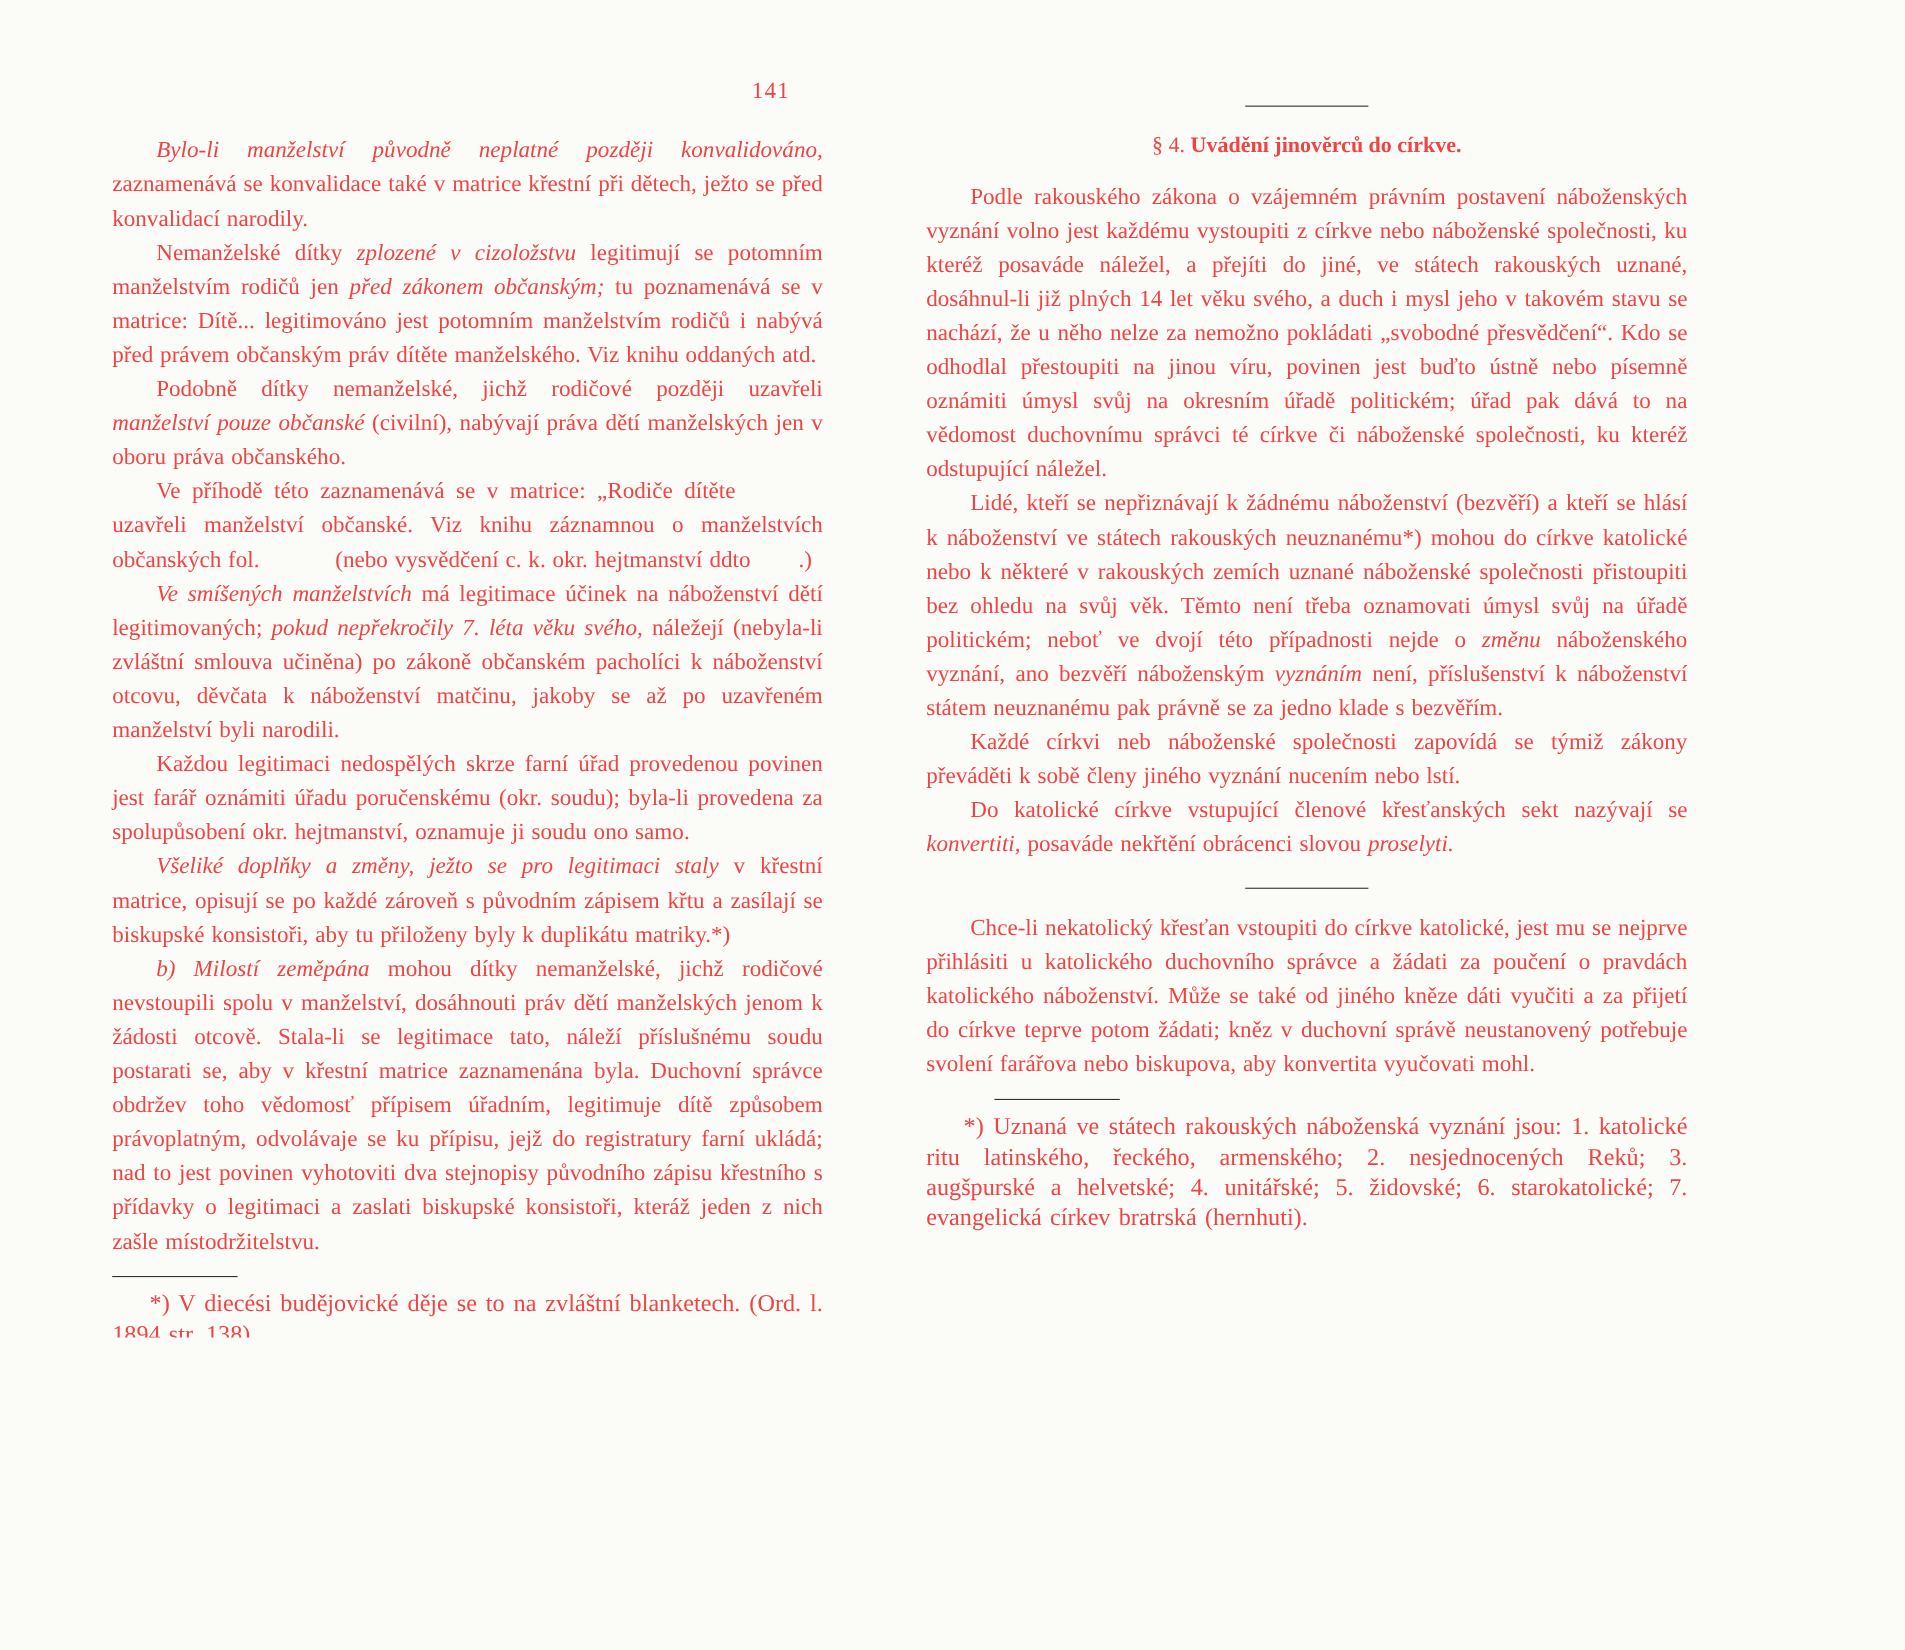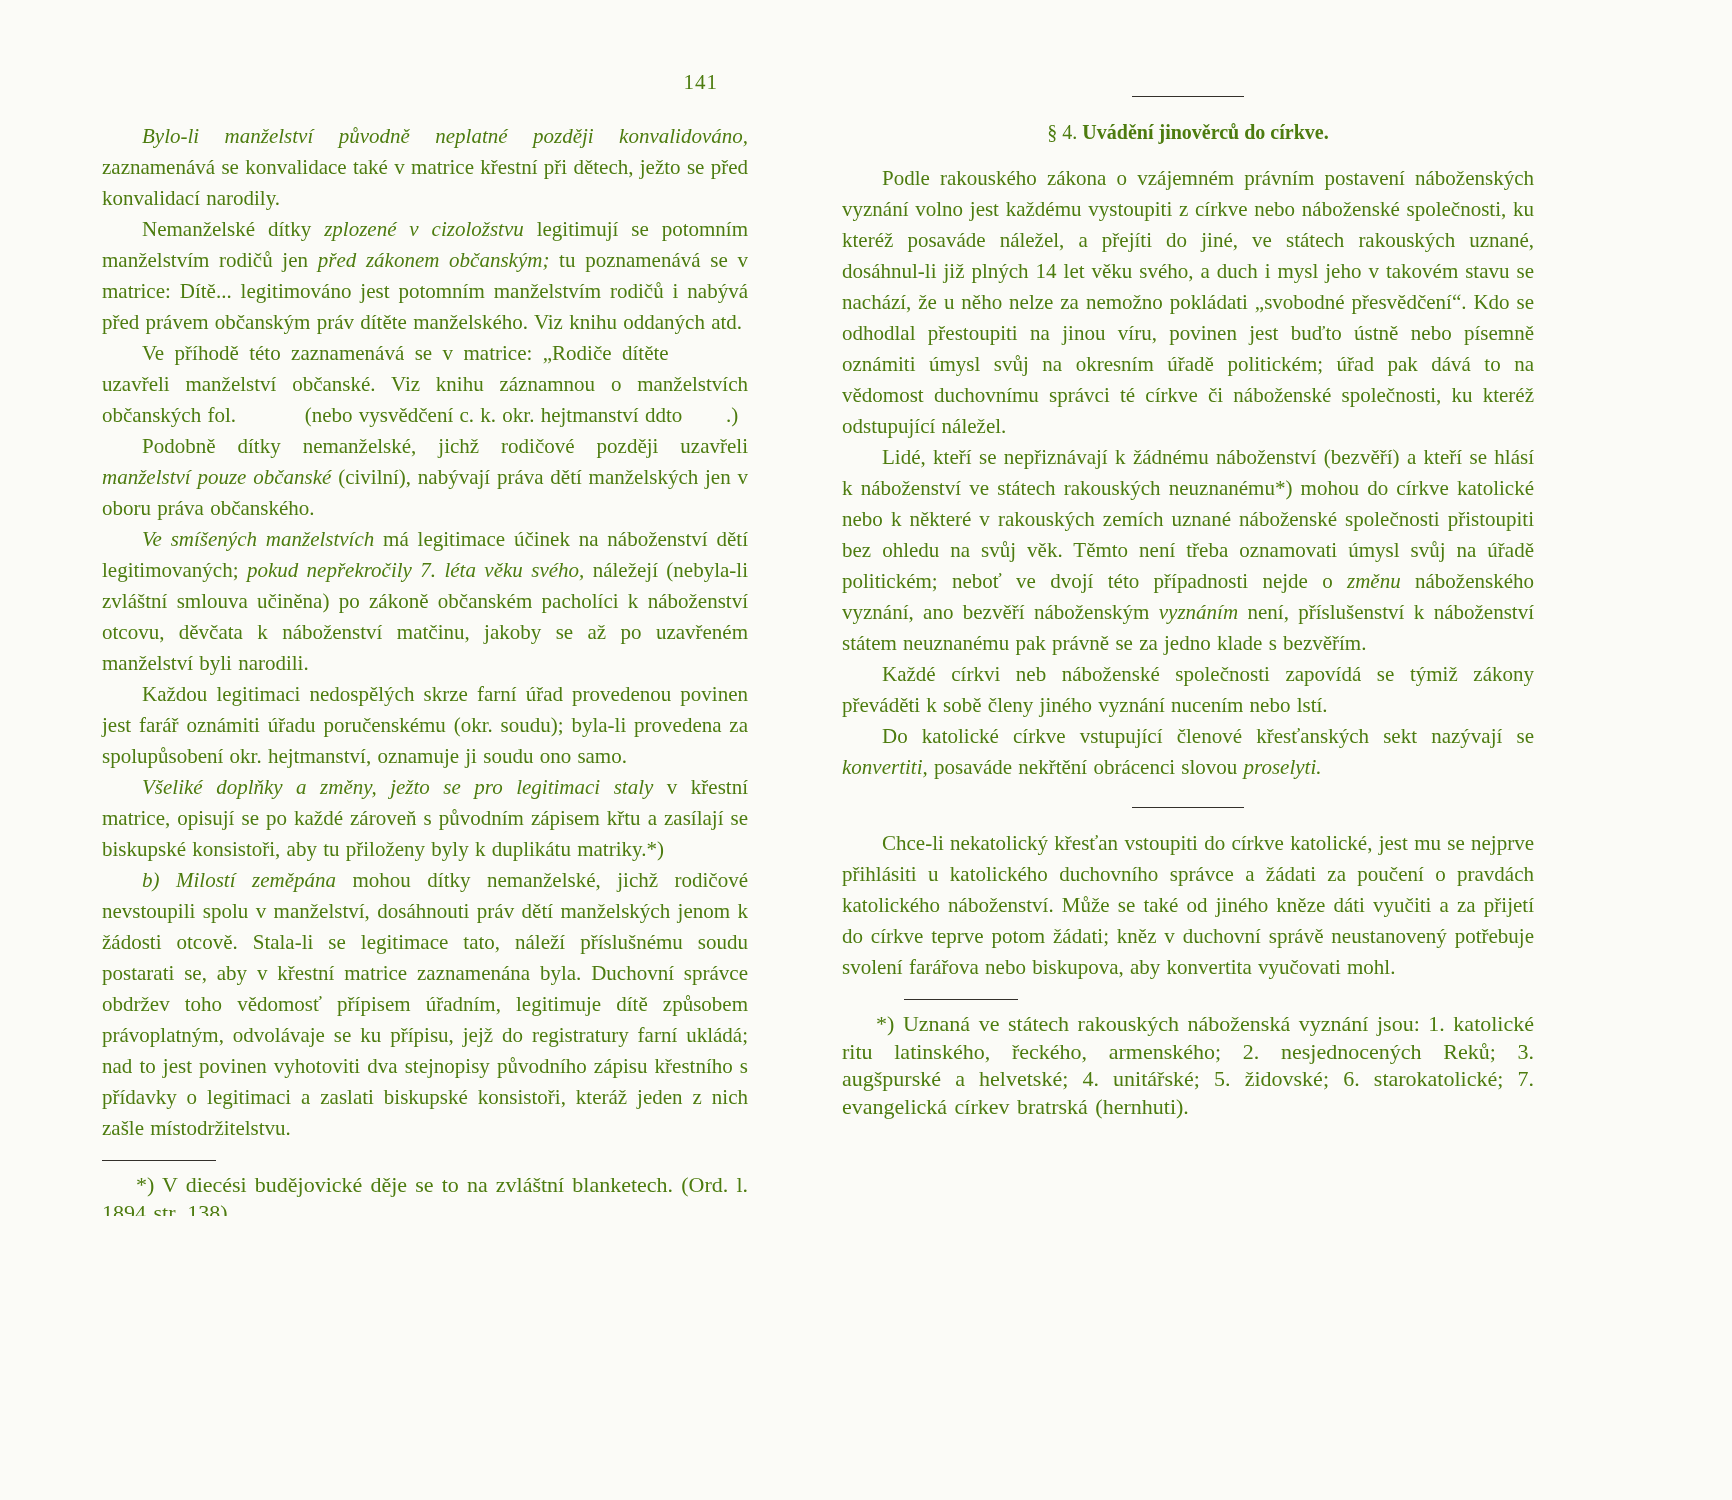--- a/index.html
+++ b/index.html
@@ -3,21 +3,21 @@
 <meta charset="utf-8">
 <style>
   html, body { margin: 0; padding: 0; }
   body { background: #fbfbf7; }
   .sheet {
     position: relative;
     width: 1732px;
     height: 1216px;
     background: #fbfbf7;
     font-family: "Liberation Serif", "DejaVu Serif", serif;
-    color: #4d7c0f;
+    color: #ef4444;
     overflow: hidden;
   }
   .page { position: absolute; top: 72px; }
   .page-left  { left: 102px; width: 646px; }
   .page-right { left: 842px; width: 692px; }
 
   .page-number {
     font-size: 21px;
     line-height: 21px;
     margin-bottom: 28px;
@@ -71,22 +71,22 @@
 </head>
 <body>
 
 <div class="sheet">
 
   <div class="page page-left">
     <div class="page-number">141</div>
     <div class="page-body">
         <p class="para"><span class="it">Bylo-li manželství původně neplatné později konvalidováno,</span><span> zaznamenává se konvalidace také v matrice křestní při dětech, ježto se před konvalidací narodily.</span></p>
         <p class="para"><span>Nemanželské dítky </span><span class="it">zplozené v cizoložstvu</span><span> legitimují se potomním manželstvím rodičů jen </span><span class="it">před zákonem občanským;</span><span> tu poznamenává se v matrice: Dítě... legitimováno jest potomním manželstvím rodičů i nabývá před právem občanským práv dítěte manželského. Viz knihu oddaných atd.</span></p>
+        <p class="para"><span>Podobně dítky nemanželské, jichž rodičové později uzavřeli </span><span class="it">manželství pouze občanské</span><span> (civilní), nabývají práva dětí manželských jen v oboru práva občanského.</span></p>
         <p class="para"><span>Ve příhodě této zaznamenává se v matrice: „Rodiče dítěte&nbsp;&nbsp;&nbsp;&nbsp;&nbsp;&nbsp;&nbsp;&nbsp; uzavřeli manželství občanské. Viz knihu záznamnou o manželstvích občanských fol.&nbsp;&nbsp;&nbsp;&nbsp;&nbsp;&nbsp;&nbsp;&nbsp;&nbsp;&nbsp; (nebo vysvědčení c. k. okr. hejtmanství ddto&nbsp;&nbsp;&nbsp;&nbsp;&nbsp;&nbsp; .)</span></p>
-        <p class="para"><span>Podobně dítky nemanželské, jichž rodičové později uzavřeli </span><span class="it">manželství pouze občanské</span><span> (civilní), nabývají práva dětí manželských jen v oboru práva občanského.</span></p>
         <p class="para"><span class="it">Ve smíšených manželstvích</span><span> má legitimace účinek na náboženství dětí legitimovaných; </span><span class="it">pokud nepřekročily 7. léta věku svého,</span><span> náležejí (nebyla-li zvláštní smlouva učiněna) po zákoně občanském pacholíci k náboženství otcovu, děvčata k náboženství matčinu, jakoby se až po uzavřeném manželství byli narodili.</span></p>
         <p class="para"><span>Každou legitimaci nedospělých skrze farní úřad provedenou povinen jest farář oznámiti úřadu poručenskému (okr. soudu); byla-li provedena za spolupůsobení okr. hejtmanství, oznamuje ji soudu ono samo.</span></p>
         <p class="para"><span class="it">Všeliké doplňky a změny, ježto se pro legitimaci staly</span><span> v křestní matrice, opisují se po každé zároveň s původním zápisem křtu a zasílají se biskupské konsistoři, aby tu přiloženy byly k duplikátu matriky.*)</span></p>
         <p class="para"><span class="it">b) Milostí zeměpána</span><span> mohou dítky nemanželské, jichž rodičové nevstoupili spolu v manželství, dosáhnouti práv dětí manželských jenom k žádosti otcově. Stala-li se legitimace tato, náleží příslušnému soudu postarati se, aby v křestní matrice zaznamenána byla. Duchovní správce obdržev toho vědomosť přípisem úřadním, legitimuje dítě způsobem právoplatným, odvolávaje se ku přípisu, jejž do registratury farní ukládá; nad to jest povinen vyhotoviti dva stejnopisy původního zápisu křestního s přídavky o legitimaci a zaslati biskupské konsistoři, kteráž jeden z nich zašle místodržitelstvu.</span></p>
         <div class="fn-rule"></div>
         <p class="footnote"><span>*) V diecési budějovické děje se to na zvláštní blanketech. (Ord. l. 1894 str. 138).</span></p>
       </div>
   </div>
 
   <div class="page page-right">

